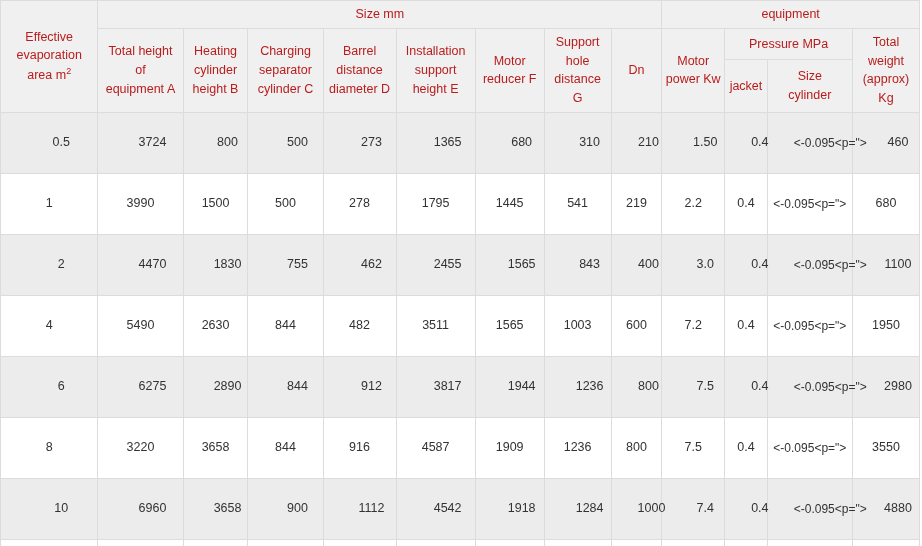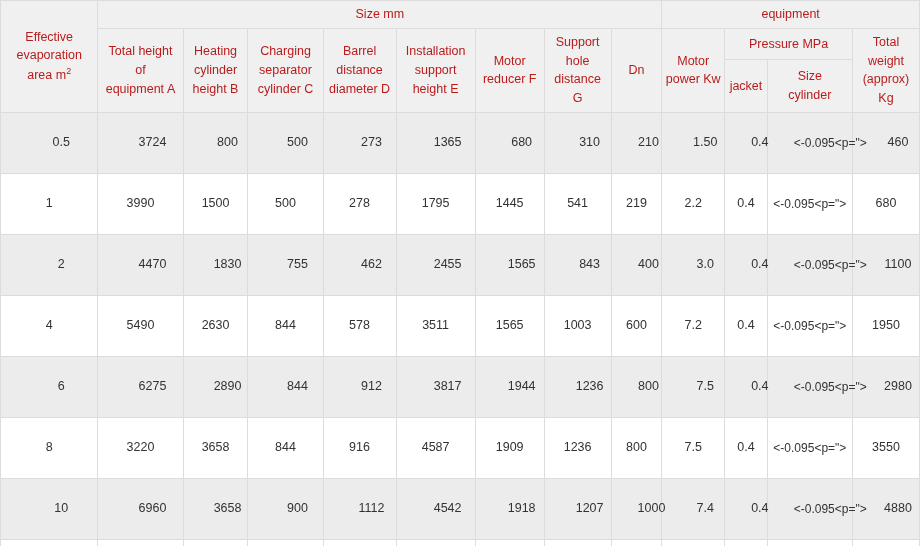--- a/index.html
+++ b/index.html
@@ -186,21 +186,21 @@
         <td class="cell">3.0</td>
         <td class="cell">0.4</td>
         <td class="cell pressure-cell">&lt;-0.095&lt;p="&gt;</td>
         <td class="cell">1100</td>
       </tr>
       <tr class="odd">
         <td class="cell">4</td>
         <td class="cell">5490</td>
         <td class="cell">2630</td>
         <td class="cell">844</td>
-        <td class="cell">578</td>
+        <td class="cell">482</td>
         <td class="cell">3511</td>
         <td class="cell">1565</td>
         <td class="cell">1003</td>
         <td class="cell">600</td>
         <td class="cell">7.2</td>
         <td class="cell">0.4</td>
         <td class="cell pressure-cell">&lt;-0.095&lt;p="&gt;</td>
         <td class="cell">1950</td>
       </tr>
       <tr class="even">
@@ -234,21 +234,21 @@
         <td class="cell">3550</td>
       </tr>
       <tr class="even">
         <td class="cell">10</td>
         <td class="cell">6960</td>
         <td class="cell">3658</td>
         <td class="cell">900</td>
         <td class="cell">1112</td>
         <td class="cell">4542</td>
         <td class="cell">1918</td>
-        <td class="cell">1207</td>
+        <td class="cell">1284</td>
         <td class="cell">1000</td>
         <td class="cell">7.4</td>
         <td class="cell">0.4</td>
         <td class="cell pressure-cell">&lt;-0.095&lt;p="&gt;</td>
         <td class="cell">4880</td>
       </tr>
       <tr class="odd">
         <td class="cell">12</td>
         <td class="cell">7460</td>
         <td class="cell">3658</td>

